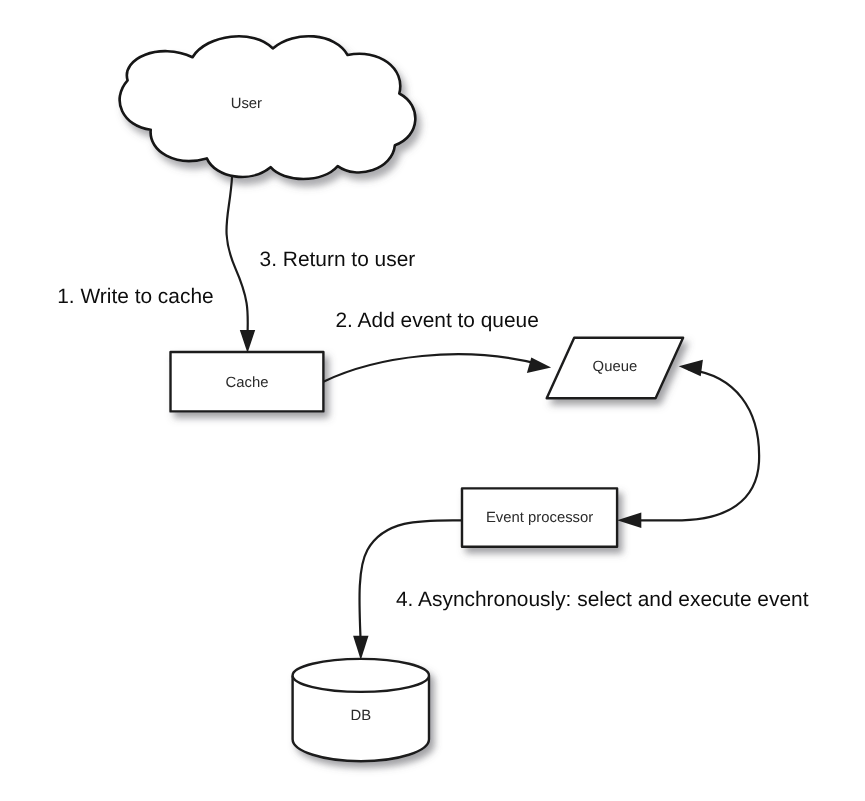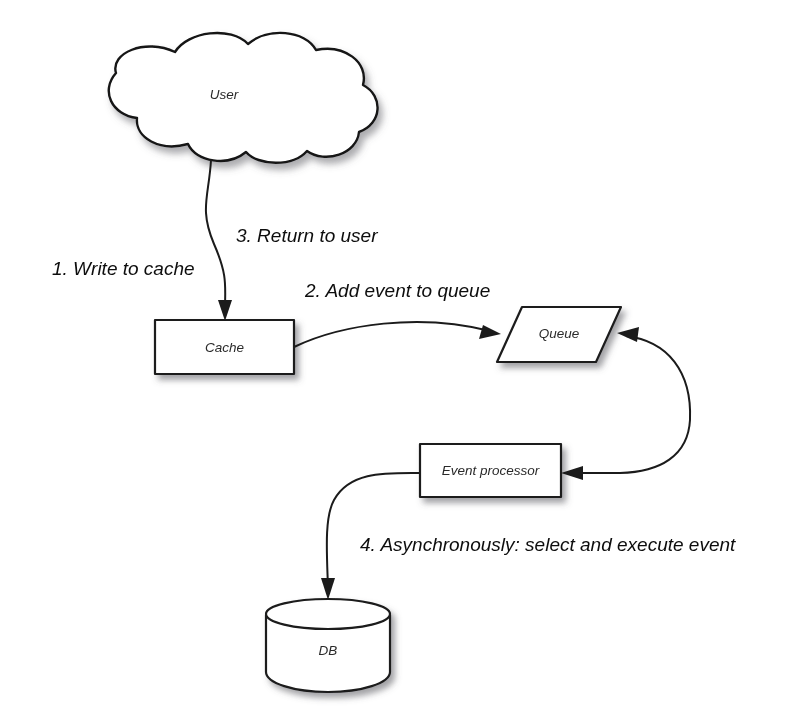--- a/index.html
+++ b/index.html
@@ -12,21 +12,20 @@
     width: 786px;
     height: 728px;
     font-family: "Liberation Sans", sans-serif;
     color: #1a1a1a;
     overflow: hidden;
   }
   #diagram-root {
     position: relative;
     width: 786px;
     height: 728px;
-    font-style: italic;
   }
   svg#diagram {
     display: block;
     width: 786px;
     height: 728px;
   }
   .shape-stroke {
     stroke: #1b1b1b;
     stroke-width: 2.2;
     fill: #ffffff;

